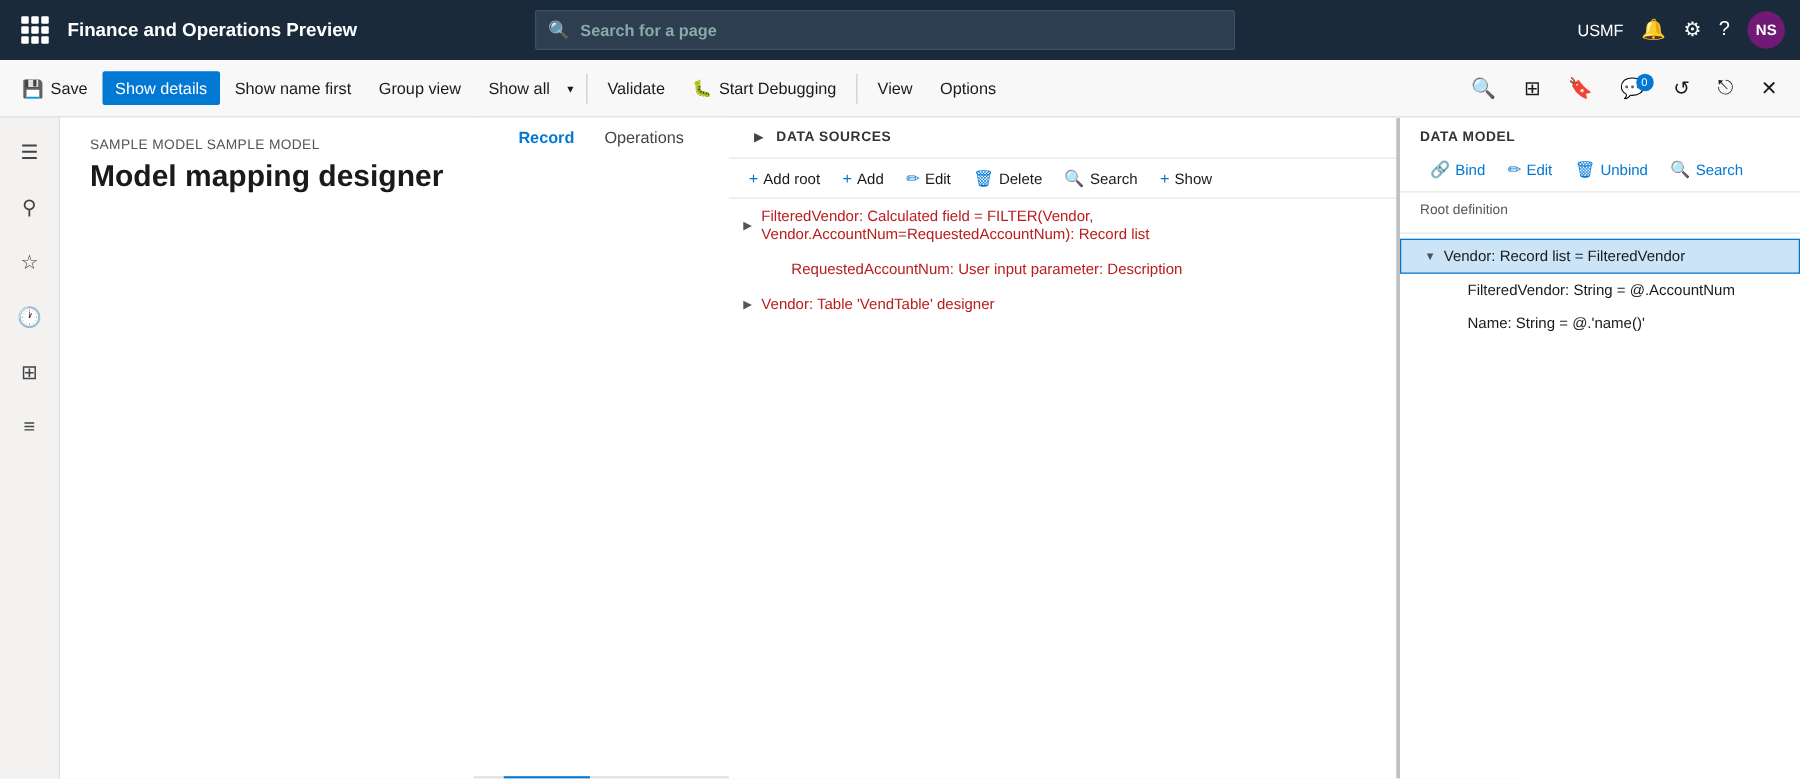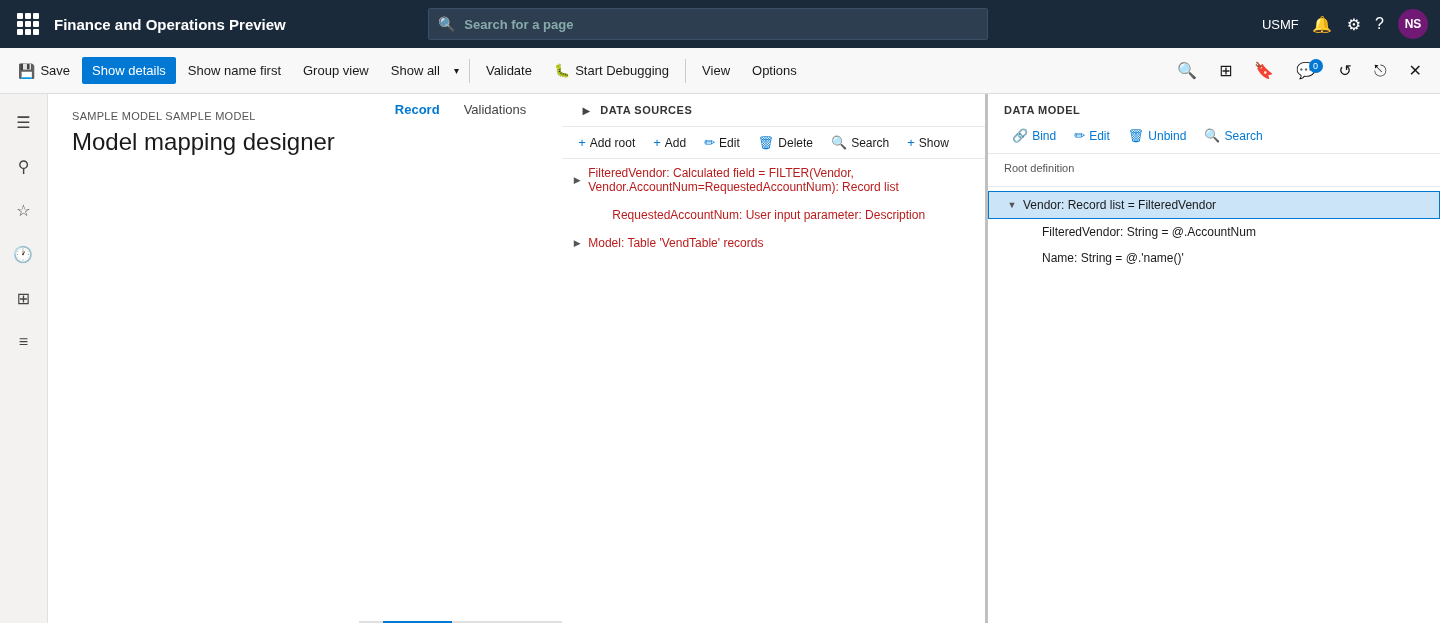--- a/index.html
+++ b/index.html
@@ -116,21 +116,21 @@
       overflow: hidden;
       background: white;
     }
 
     .page-header {
       padding: 16px 24px 0;
       background: white;
       flex-shrink: 0;
     }
     .breadcrumb { font-size: 11px; color: #555; text-transform: uppercase; margin-bottom: 6px; letter-spacing: 0.3px; }
-    .page-title { font-size: 24px; font-weight: 400; color: #1a1a1a; margin-bottom: 12px; }
+    .page-title { font-size: 24px; font-weight: 700; color: #1a1a1a; margin-bottom: 12px; }
 
     .tabs-bar {
       display: flex;
       border-bottom: 2px solid #e0e0e0;
       padding: 0 24px;
       background: white;
       flex-shrink: 0;
     }
     .tab {
       padding: 8px 12px;
@@ -220,21 +220,21 @@
       cursor: pointer;
       gap: 4px;
       font-size: 12px;
     }
     .tree-item.indent-1 { padding-left: 32px; }
     .tree-expand { width: 14px; height: 14px; display: flex; align-items: center; justify-content: center; font-size: 9px; color: #555; cursor: pointer; flex-shrink: 0; }
     .tree-item-text { color: #b91c1c; }
 
     
     .right-panel {
-      width: 452px;
+      width: 320px;
       display: flex;
       flex-direction: column;
       overflow: hidden;
       background: white;
       flex-shrink: 0;
     }
 
     .dm-header {
       padding: 10px 16px 6px;
       border-bottom: 1px solid #e8e8e8;
@@ -397,21 +397,21 @@
   </div>
 
   <div class="content-area">
     <div class="page-header">
       <div class="breadcrumb">SAMPLE MODEL SAMPLE MODEL</div>
       <div class="page-title">Model mapping designer</div>
     </div>
 
     <div class="tabs-bar">
       <div class="tab active">Record</div>
-      <div class="tab">Validations</div>
+      <div class="tab">Operations</div>
     </div>
 
     <div class="panels-area">
 
       <div class="left-panel">
         <div class="panel-header">
           <div class="panel-header-toggle">▶</div>
           <div class="panel-title">DATA SOURCES</div>
         </div>
         <div class="panel-toolbar">
@@ -444,21 +444,21 @@
           <div class="tree-item">
             <div class="tree-expand">▶</div>
             <span class="tree-item-text">FilteredVendor: Calculated field = FILTER(Vendor, Vendor.AccountNum=RequestedAccountNum): Record list</span>
           </div>
           <div class="tree-item indent-1">
             <div class="tree-expand" style="visibility:hidden;"></div>
             <span class="tree-item-text">RequestedAccountNum: User input parameter: Description</span>
           </div>
           <div class="tree-item">
             <div class="tree-expand">▶</div>
-            <span class="tree-item-text">Model: Table 'VendTable' records</span>
+            <span class="tree-item-text">Vendor: Table 'VendTable' designer</span>
           </div>
         </div>
       </div>
 
       <div class="right-panel">
         <div class="dm-header">
           <div class="dm-title">DATA MODEL</div>
           <div class="dm-toolbar">
             <button class="dm-btn">
               <span class="icon">🔗</span>

